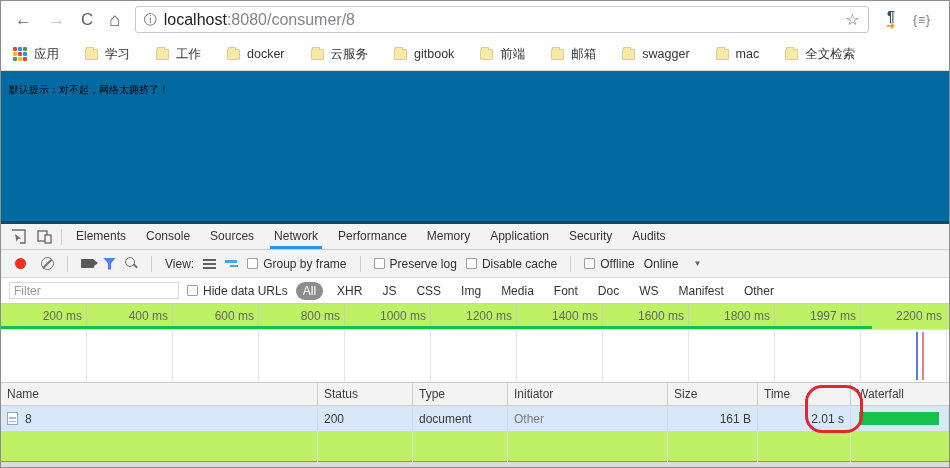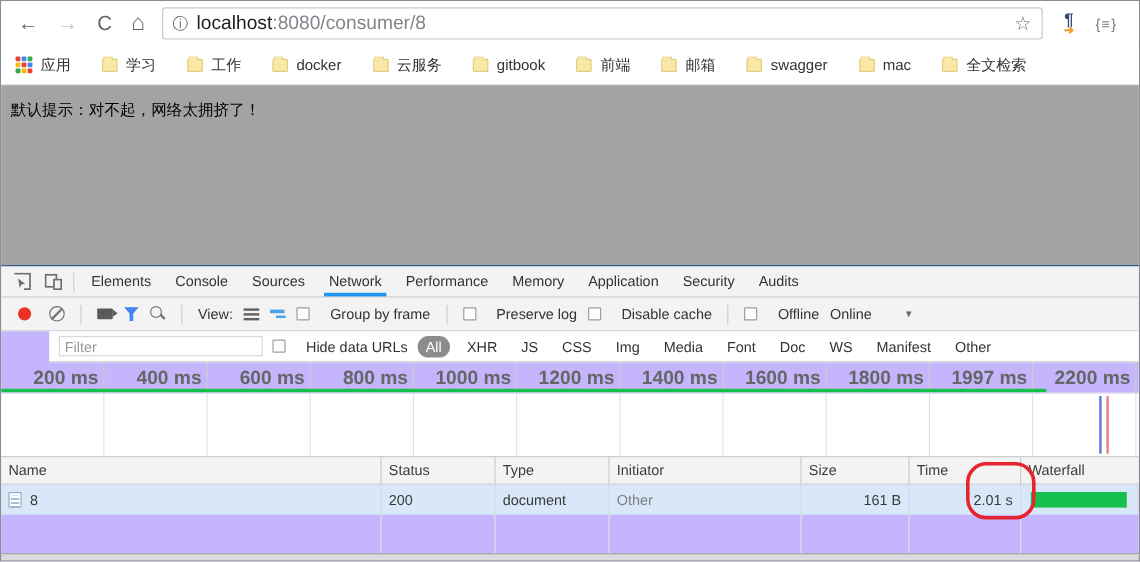--- a/index.html
+++ b/index.html
@@ -30,24 +30,24 @@
   .bookmarks { height:33px; display:flex; align-items:center; padding:0 12px; gap:26px;
                border-bottom:1px solid #dedede; background:#fff; }
   .bm { display:flex; align-items:center; gap:7px; font-size:12.5px; color:#333; cursor:pointer; }
   .apps-grid { display:grid; grid-template-columns:repeat(3,4px); grid-gap:1px; }
   .apps-grid i { width:4px; height:4px; border-radius:1px; display:block; }
   .folder { width:13px; height:11px; background:#f9e9a9; border:1px solid #e3cd7f; border-radius:1px; position:relative; }
   .folder::before { content:''; position:absolute; top:-3px; left:0; width:6px; height:2px;
                     background:#f9e9a9; border:1px solid #e3cd7f; border-bottom:none; border-radius:1px 1px 0 0; }
 
   
-  .page-content { height:150px; padding:12px 8px; font-size:13px; color:#000; background:#a3a3a3; }
+  .page-content { height:150px; padding:12px 8px; font-size:10px; color:#000; background:#0369a1; }
 
   
-  .devtools { height:240px; border-top:1px solid #0c4a6e; font-size:12px; color:#333; background:#c4b5fd; }
+  .devtools { height:240px; border-top:3px solid #0c4a6e; font-size:12px; color:#333; background:#bef264; }
   .dt-tabbar { height:26px; background:#f3f3f3; border-bottom:1px solid #ccc;
                display:flex; align-items:center; padding:0 4px; }
   .dt-icbtn { width:26px; height:24px; display:flex; align-items:center; justify-content:center; cursor:pointer; }
   .dt-sep { width:1px; height:16px; background:#ccc; margin:0 4px; }
   .dt-tab { position:relative; padding:0 10px; height:25px; line-height:25px; cursor:pointer; color:#333; }
   .dt-tab.active::after { content:''; position:absolute; left:6px; right:6px; bottom:0; height:3px; background:#2196f3; }
 
   .dt-nettb { height:28px; background:#f3f3f3; border-bottom:1px solid #d8d8d8;
               display:flex; align-items:center; padding:0 8px; gap:9px; }
   .rec-dot { width:11px; height:11px; border-radius:50%; background:#ea3323; margin:0 6px; cursor:pointer; }
@@ -64,34 +64,34 @@
                        border:1.6px solid #757575; border-radius:50%; }
   .search-ic::after { content:''; position:absolute; left:8px; top:8px; width:5px; height:1.8px;
                       background:#757575; transform:rotate(45deg); }
   .list-ic { display:flex; flex-direction:column; gap:2px; cursor:pointer; }
   .list-ic i { display:block; width:13px; height:2px; background:#616161; }
   .wf-ic { display:flex; flex-direction:column; gap:2px; cursor:pointer; }
   .wf-ic i { display:block; height:2.5px; background:#4aa3e8; }
   .wf-ic i:nth-child(1){ width:12px; }
   .wf-ic i:nth-child(2){ width:8px; margin-left:5px; }
   .checkbox { width:11px; height:11px; border:1px solid #9f9f9f; border-radius:1px; background:#fdfdfd; cursor:pointer; }
-  .chk-group { display:flex; align-items:center; gap:17px; cursor:pointer; }
+  .chk-group { display:flex; align-items:center; gap:5px; cursor:pointer; }
   .dd-arrow { font-size:8px; color:#666; margin-left:10px; }
 
   .dt-filterbar { height:26px; background:#fff; border-bottom:1px solid #ccc;
-                  display:flex; align-items:center; padding:0 8px; gap:8px;margin-left:40px; }
+                  display:flex; align-items:center; padding:0 8px; gap:8px; }
   .filter-input { width:170px; height:17px; border:1px solid #d9d9d9; font-size:12px; padding:0 4px;
                   font-family:"Liberation Sans", sans-serif; color:#333; }
   .filter-input::placeholder { color:#999; }
   .ftype { padding:2px 6px; color:#333; cursor:pointer; }
   .ftype.active { background:#8c8c8c; color:#fff; border-radius:9px; padding:2px 7px;text-align:right; }
 
   .dt-ruler { position:relative; height:26px; border-bottom:1px solid #e0e0e0; display:flex; overflow:hidden; }
-  .ruler-cell { flex:0 0 86px; border-right:1px solid #ccc; font-size:16px; color:#666;
-                text-align:right; padding:5px 4px 0 0; white-space:nowrap; overflow:hidden;font-weight:bold; }
+  .ruler-cell { flex:0 0 86px; border-right:1px solid #ccc; font-size:12px; color:#666;
+                text-align:right; padding:5px 4px 0 0; white-space:nowrap; overflow:hidden; }
   .green-line { position:absolute; left:0; bottom:0; height:3px; width:871px; background:#13c04a; }
 
   .dt-overview { position:relative; height:52px; display:flex; background:#fff; }
   .ov-cell { flex:0 0 86px; border-right:1px solid #e4e4e4; }
   .marker { position:absolute; top:2px; bottom:2px; width:2px; }
   .marker.dcl { left:915px; background:#5b79e3; }
   .marker.load { left:921px; background:#ef7e81; }
 
   .grid-cols { display:grid; grid-template-columns:317px 95px 95px 160px 90px 93px 1fr; }
   .dt-thead { height:24px; background:#f3f3f3; border-top:1px solid #ccc; border-bottom:1px solid #ccc; }

